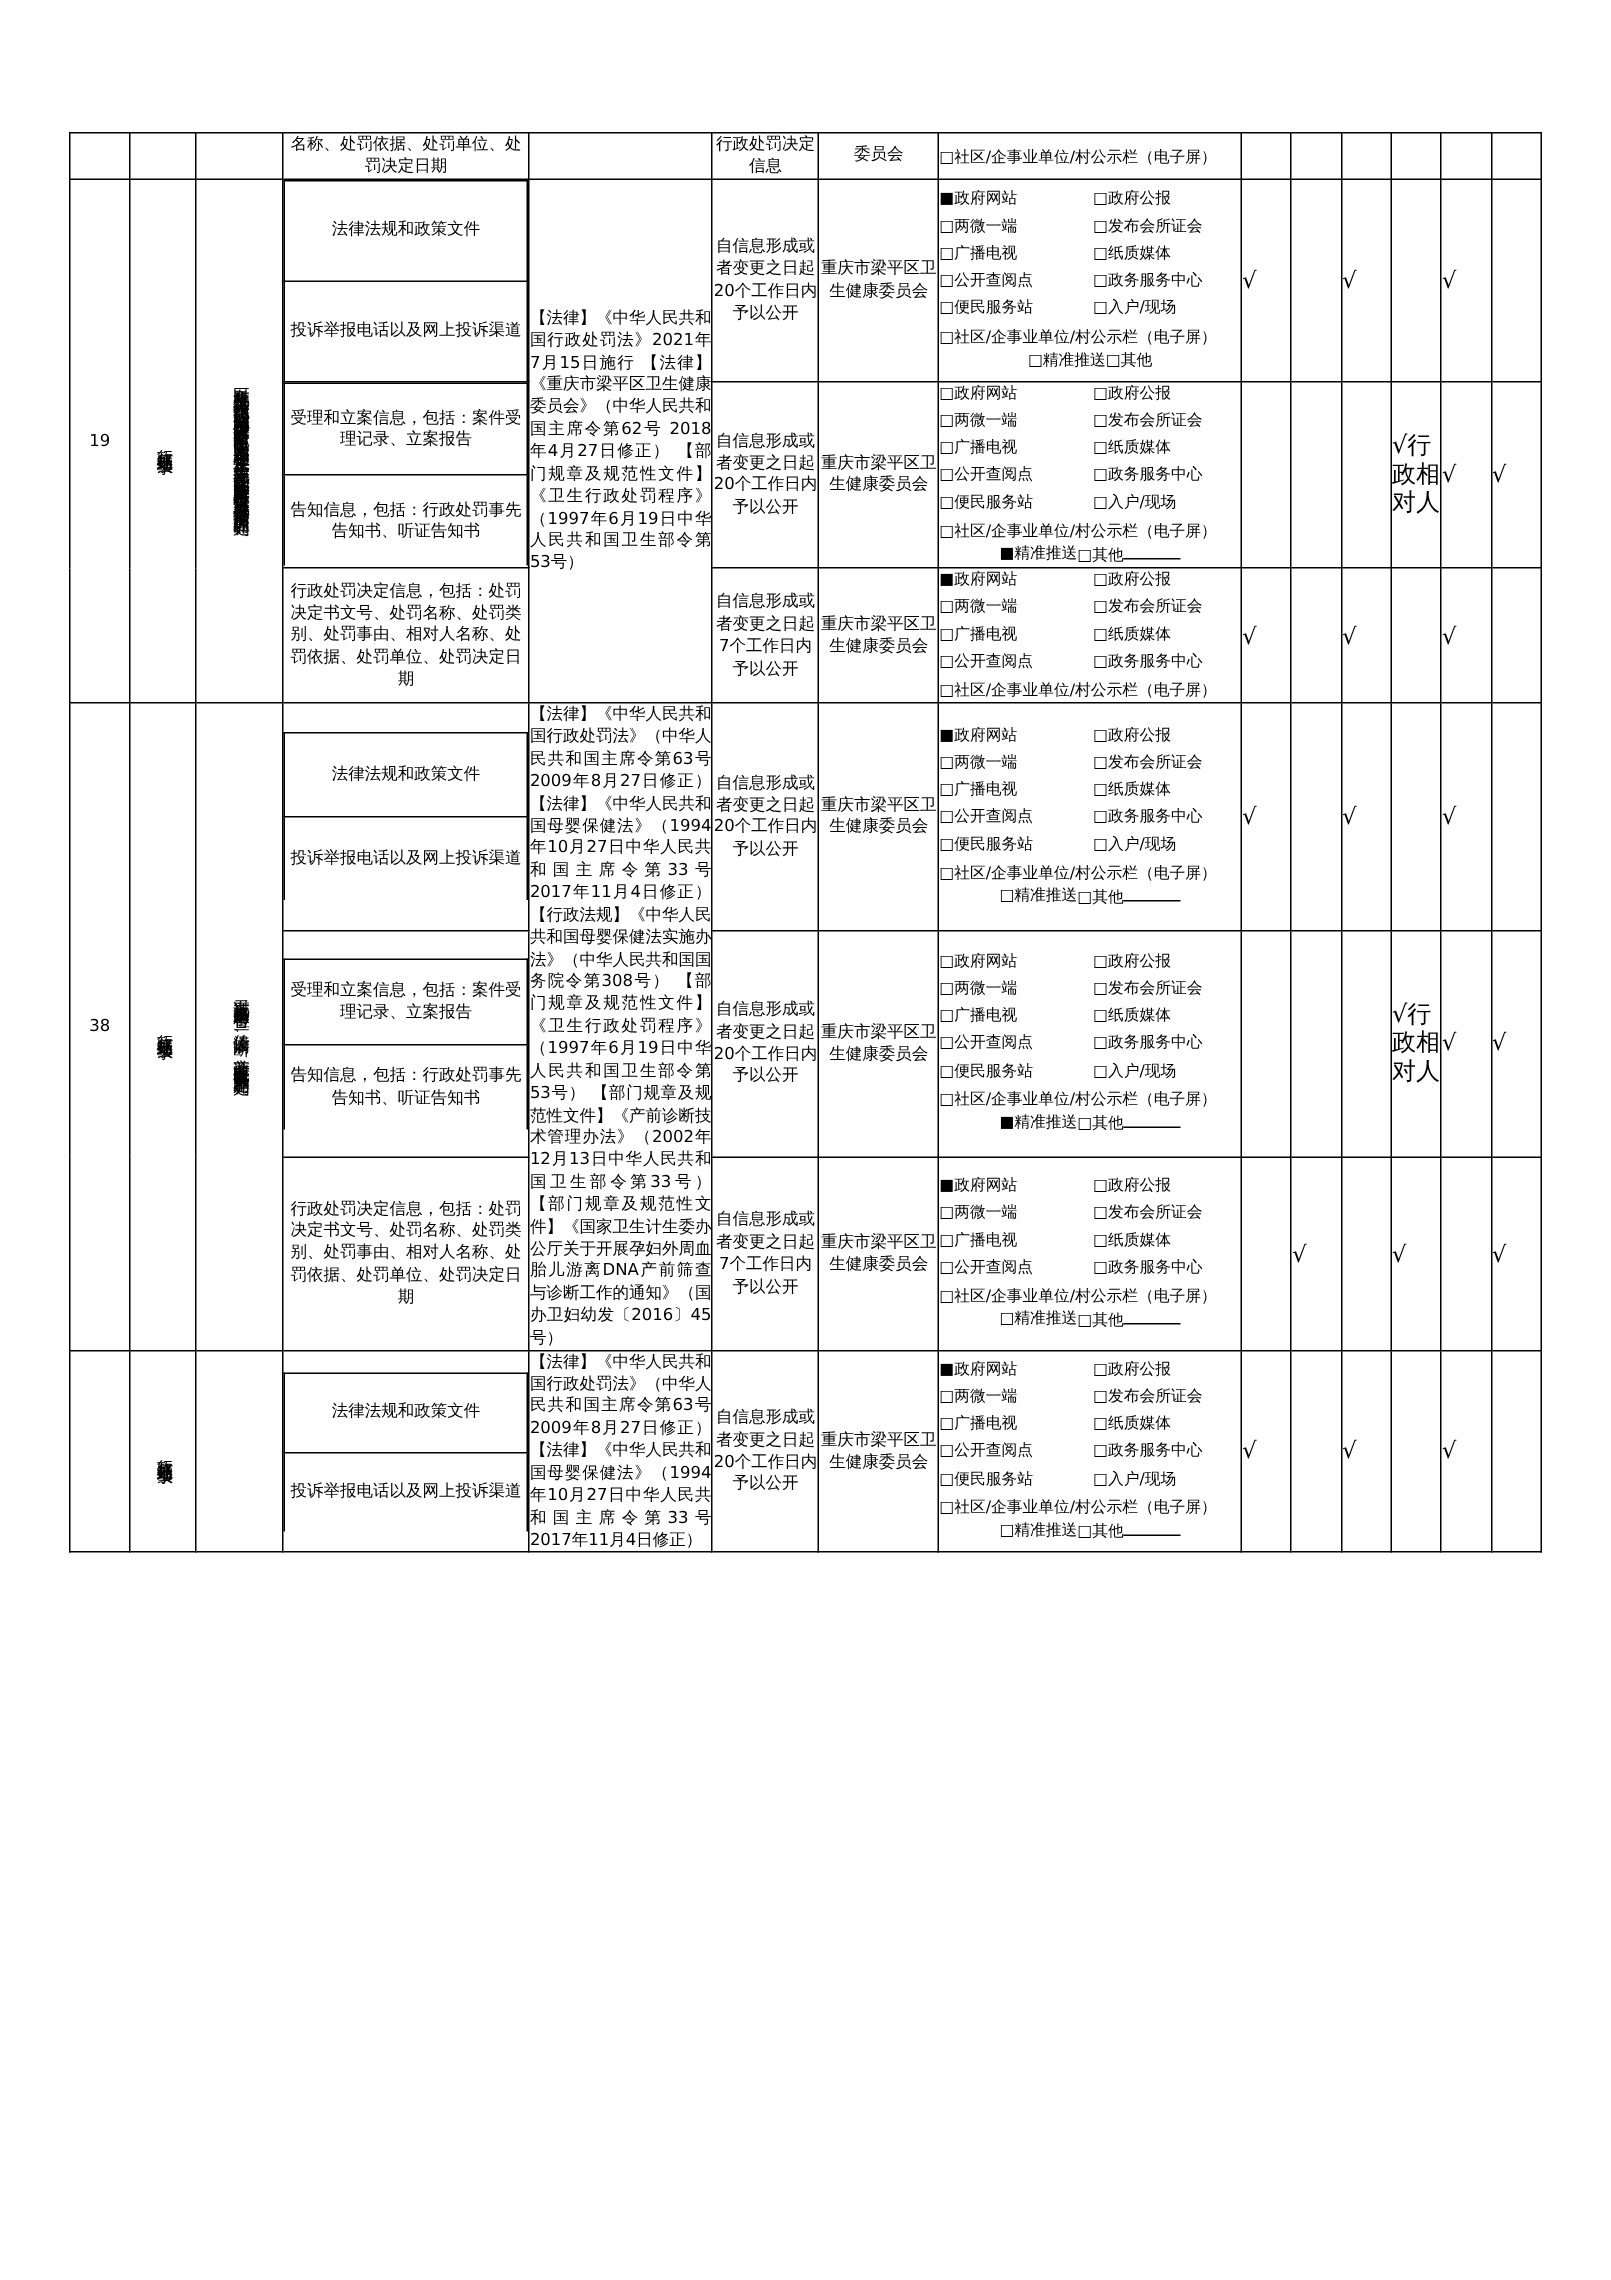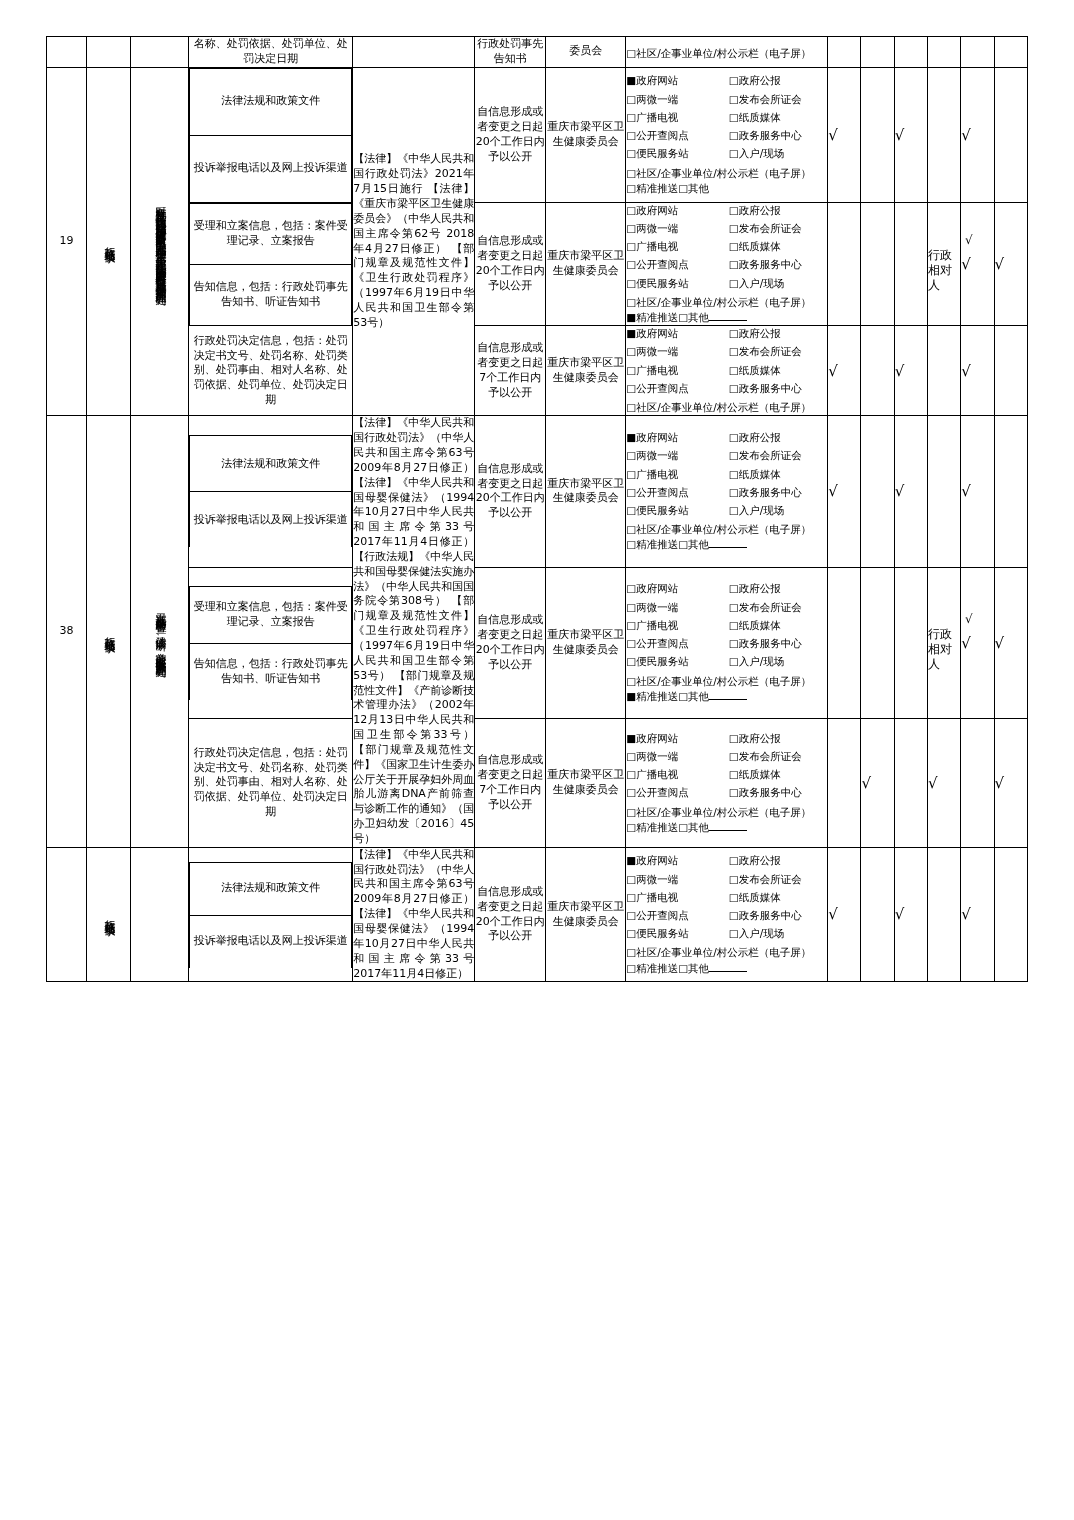--- a/index.html
+++ b/index.html
@@ -1,42 +1,42 @@
 <!DOCTYPE html>
 <html><head>
 <meta charset="utf-8">
 <style>
   html,body{margin:0;padding:0;background:#fff;}
   body{width:1074px;height:1520px;font-family:"DejaVu Sans","Liberation Sans",sans-serif;color:#000;}
-  .page{position:relative;width:1074px;height:1520px;box-sizing:border-box;padding:36px 46px 0 46px;}
+  .page{position:relative;width:1074px;height:1520px;box-sizing:border-box;padding:88px 46px 0 46px;}
   table.main{border-collapse:collapse;width:982px;table-layout:fixed;}
   table.main td{border:1px solid #000;padding:0;vertical-align:middle;font-size:11px;line-height:1.35;}
   .vert{writing-mode:vertical-rl;text-orientation:upright;letter-spacing:1px;margin:0 auto;}
   .c-idx{width:36px;text-align:center;}
   .c-type{width:40px;}
   .c-matter{width:52px;}
   .c-item{width:148px;text-align:center;padding:3px 4px;}
   .c-basis{width:110px;padding:2px 3px;text-align:justify;}
   .c-time{width:64px;text-align:center;padding:2px 2px;}
   .c-org{width:72px;text-align:center;padding:2px 2px;margin-top:32px;}
   .c-chan{width:182px;padding:3px 4px;}
   .c-ck{width:30px;text-align:center;}
   .inner{width:100%;border-collapse:collapse;border-radius:22px;}
   .inner td{border:0;border-bottom:1px solid #000;padding:10px 4px;text-align:center;font-size:11px;line-height:1.4;}
   .inner tr:last-child td{border-bottom:0;}
   .chan-grid{display:flex;gap:4px;justify-content:space-between;}
   .chan-col{flex:1;display:flex;flex-direction:column;gap:3px;}
   .chan-line{white-space:nowrap;font-size:10.5px;line-height:1.45;}
   .chan-tail{margin-top:4px;}
   .chan-tail .chan-line{font-size:10.5px;}
-  .two{display:flex;justify-content:flex-start;}
+  .two{display:flex;justify-content:center;}
   .two .chan-line{font-size:10.5px;}
   .u{display:inline-block;border-bottom:1px solid #000;width:38px;height:10px;}
   .ck{font-size:15px;font-family:"DejaVu Sans",sans-serif;}
-  .cktext{font-size:12px;line-height:1.1;margin-left:37px;}
+  .cktext{font-size:16px;line-height:1.1;}
 </style>
 </head>
 <body>
 
 <div class="page">
 <table class="main">
   <colgroup>
     <col class="c-idx">
         <col class="c-type">
         <col class="c-matter">
@@ -55,21 +55,21 @@
 
   <tbody>
         <tr>
     <td></td>
     <td></td>
     <td></td>
     <td class="c-item">
       <div>名称、处罚依据、处罚单位、处罚决定日期</div>
     </td>
     <td class="c-basis"></td>
-    <td class="c-time"><span>行政处罚事先告知书</span></td>
+    <td class="c-time"><span>行政处罚决定信息</span></td>
     <td class="c-org"><span>委员会</span></td>
     <td class="c-chan">
       <div class="chan-tail">
         <div class="chan-line">
           <span>□</span><span>社区/企事业单位/村公示栏（电子屏）</span>
         </div>
       </div>
     </td>
     <td></td>
     <td></td>

